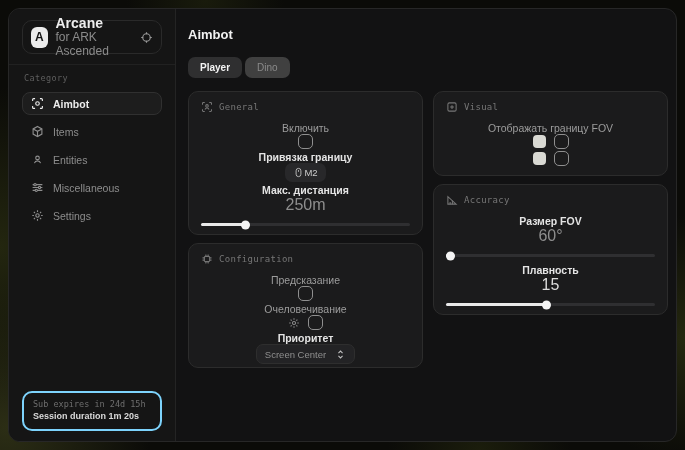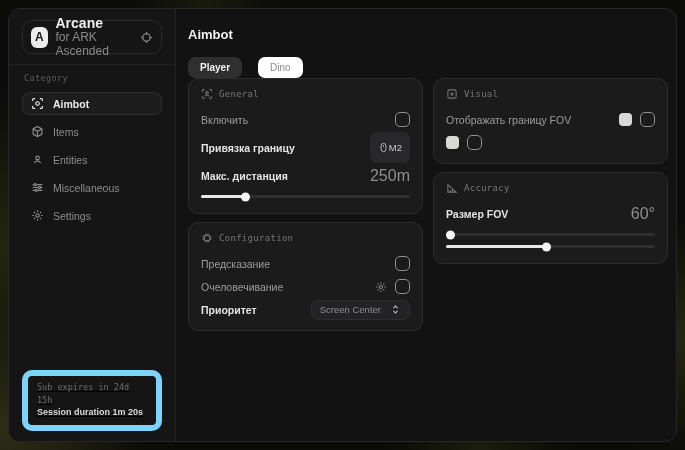--- a/index.html
+++ b/index.html
@@ -45,59 +45,59 @@
     color:#5e5e5e; margin:8px 2px 9px 2px;
   }
   .side-item {
     display:flex; align-items:center; gap:9px; height:23px; padding:0 8px;
     border-radius:8px; border:1px solid transparent; color:#8d8d8d;
     font-size:10.5px; margin-bottom:5px; cursor:pointer;
   }
   .side-item.active { background:#1d1d1d; border-color:#303030; color:#ececec; font-weight:700; }
   .side-item .ico { display:flex; width:13px; color:inherit; }
   .side-footer {
-    margin-top:auto; border:6px solid #7dd3fc; border-radius:10px;
-    padding:5px 9px 6px 9px; line-height:1.45;text-decoration:underline;
+    margin-top:auto; border:2px solid #7dd3fc; border-radius:10px;
+    padding:5px 9px 6px 9px; line-height:1.45;
   }
   .sub-line { font-family:"DejaVu Sans Mono", monospace; font-size:8.5px; color:#6e6e6e; }
   .dur-line { font-size:9px; color:#d9d9d9; font-weight:700; }
   
   .main { flex:1; padding:12px 10px 12px 12px; }
   .page-title { font-size:13px; font-weight:700; color:#f1f1f1; margin:6px 0 15px 0; }
-  .tabs { display:flex; gap:16px; }
+  .tabs { display:flex; gap:3px; margin-bottom:13px; }
   .tab {
     height:21px; padding:0 12px; border-radius:7px; border:none;
-    background:#ffffff; color:#8a8a8a; font-size:10px; cursor:pointer;
+    background:#404040; color:#8a8a8a; font-size:10px; cursor:pointer;
     font-family:inherit;
   }
   .tab.active { background:#2f2f30; color:#f3f3f3; font-weight:700; }
   .grid { display:flex; gap:10px; align-items:flex-start; }
   .col { display:flex; flex-direction:column; gap:8px; width:235px; }
   .card {
     background:#1b1b1c; border:1px solid #2c2c2c; border-radius:10px;
-    padding:9px 12px 10px 12px; width:100%;
+    padding:9px 12px 3px 12px; width:100%;
   }
   .card-head {
     display:flex; align-items:center; gap:6px; color:#767676;
     font-family:"DejaVu Sans Mono", monospace; font-size:9px; letter-spacing:.3px;
     margin-bottom:9px;
   }
   .card-head .ico { display:flex; width:12px; color:#767676; }
-  .row { display:flex; align-items:center; justify-content:space-between; min-height:21px; margin-top:2px; }
+  .row { display:flex; align-items:center; justify-content:space-between; min-height:21px; margin-top:2px;flex-direction:column; }
   .row-label { font-size:10.5px; color:#9c9c9c; }
   .row-label.bright { color:#e4e4e4; font-weight:700; }
   .ctrls { display:flex; align-items:center; gap:8px; }
   .checkbox {
     width:15px; height:15px; border:1.5px solid #8f8f8f; border-radius:5px;
     background:transparent; cursor:pointer;
   }
   .swatch { width:13px; height:13px; border-radius:4px; cursor:pointer; }
   .keybind {
     display:flex; align-items:center; background:#28282a;
-    border-radius:7px; height:31px; padding:0 8px; color:#cdcdcd; font-size:9.5px;
+    border-radius:7px; height:19px; padding:0 8px; color:#cdcdcd; font-size:9.5px;
     cursor:pointer;
   }
   .keybind .ico { display:flex; width:11px; color:#b7b7b7; }
   .select {
     display:flex; align-items:center; gap:9px; background:#232325;
     border:1px solid #2e2e2e; border-radius:7px; height:20px; padding:0 8px;
     color:#8f8f8f; font-size:9.5px; cursor:pointer;
   }
   .select .ico { display:flex; width:11px; color:#c2c2c2; }
   .value { font-size:16px; color:#8e8e8e; }
@@ -322,20 +322,24 @@
             </div>
             <div class="row">
               <span class="row-label bright">Размер FOV</span>
               <span class="value">60°</span>
             </div>
             <div class="slider">
               <div class="slider-fill" style="width: 2%;">
                 <div class="slider-thumb"></div>
               </div>
             </div>
+            <div class="row" style="margin-top:7px;">
+              <span class="row-label bright">Плавность</span>
+              <span class="value bright">15</span>
+            </div>
             <div class="slider">
               <div class="slider-fill" style="width: 48%;">
                 <div class="slider-thumb"></div>
               </div>
             </div>
           </div>
         </div>
       </div>
     </main>
   </div>

